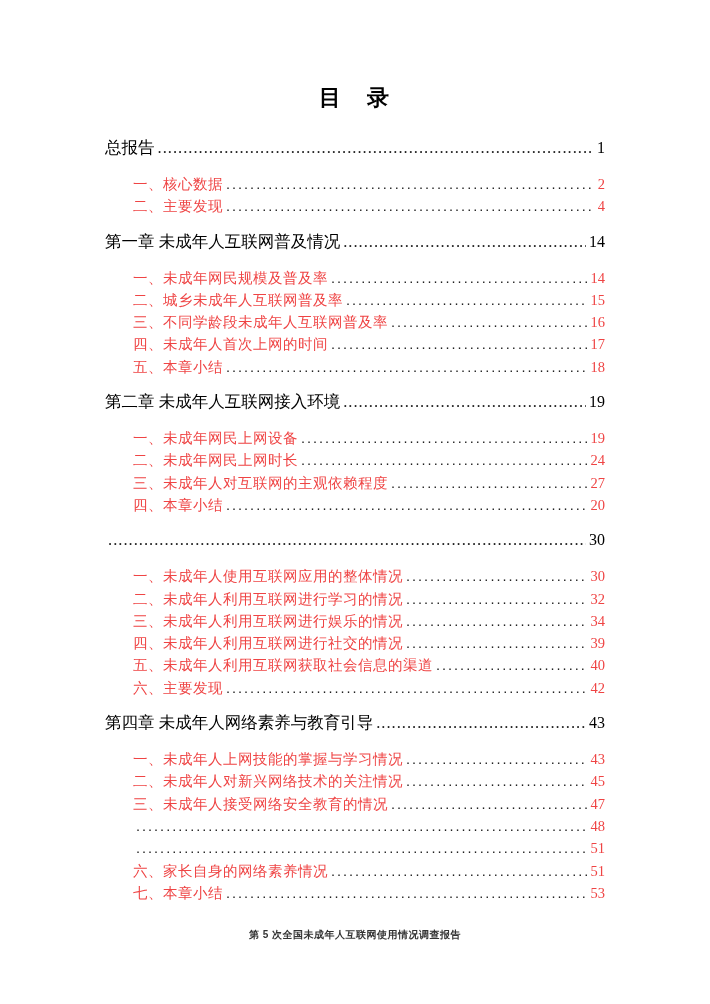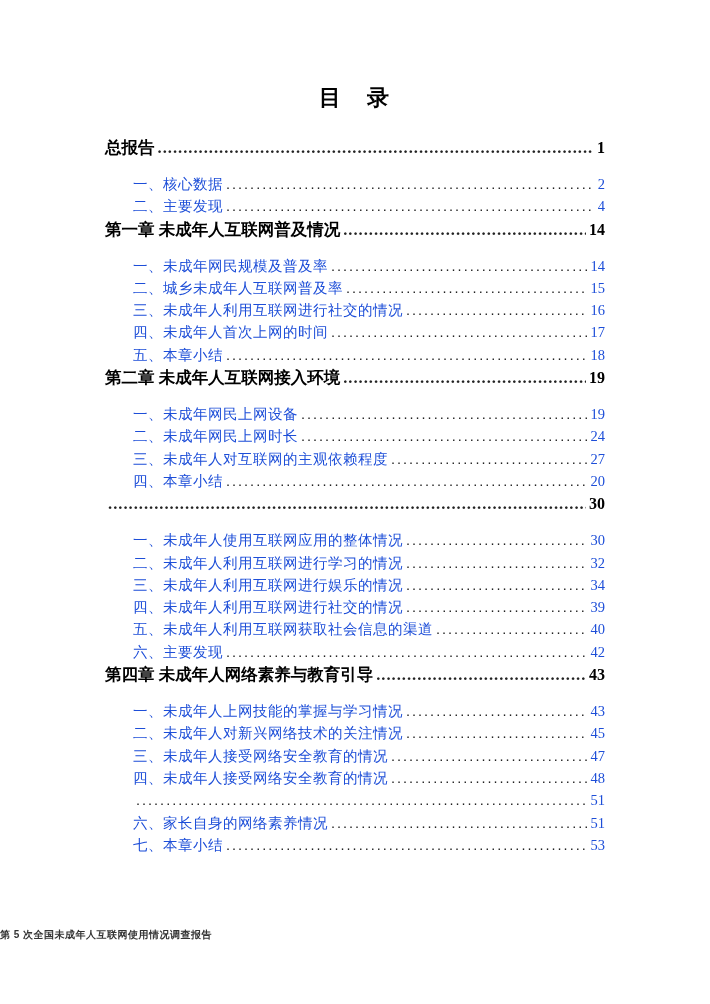--- a/index.html
+++ b/index.html
@@ -28,43 +28,43 @@
     font-weight: bold;
     font-size: 22px;
     line-height: 40px;
     letter-spacing: 2px;
     white-space: pre;
     color: #000;
   }
   .toc {
     margin-top: 18px;
   }
-  .section { }
+  .section { margin-top: 12px; }
   .section:first-child { margin-top: 0; }
   .section-heading {
     display: flex;
     align-items: baseline;
     font-family: "Liberation Serif", "DejaVu Serif", serif;
-    font-weight: bold;
+    font-weight: normal;
     font-size: 16.5px;
     line-height: 23px;
     color: #000;
   }
   .section-heading .dots::after { letter-spacing: 1px; }
   .items {
     margin: 14px 0 0 28px;
   }
   .toc-item {
     display: flex;
     align-items: baseline;
     font-family: "Liberation Sans", "DejaVu Sans", sans-serif;
     font-size: 14.5px;
     line-height: 22.3px;
     letter-spacing: 0.5px;
-    color: #1d4ed8;
+    color: #ef4444;
     justify-content: center;
   }
   .dots {
     flex: 1;
     overflow: hidden;
     white-space: nowrap;
     margin: 0 3px;
     min-width: 20px;
   }
   .dots::after {
@@ -77,21 +77,21 @@
     flex: none;
     letter-spacing: 0;
   }
   .section-heading .pagenum { font-size: 16px; }
   .toc-item .pagenum { font-size: 14.5px; }
   .footer {
     position: absolute;
     left: 0;
     right: 0;
     top: 928px;
-    text-align: left;
+    text-align: center;
     font-family: "Liberation Sans", "DejaVu Sans", sans-serif;
     font-size: 10px;
     font-weight: bold;
     letter-spacing: 0.5px;
     color: #333;
   }
 </style>
 </head>
 <body>
 
@@ -134,21 +134,21 @@
     <span class="pagenum">14</span>
   </div>
 
   <div class="toc-item">
     <span>二、城乡未成年人互联网普及率</span>
     <span class="dots"></span>
     <span class="pagenum">15</span>
   </div>
 
   <div class="toc-item">
-    <span>三、未成年人利用互联网进行社交的情况</span>
+    <span>三、不同学龄段未成年人互联网普及率</span>
     <span class="dots"></span>
     <span class="pagenum">16</span>
   </div>
 
   <div class="toc-item">
     <span>四、未成年人首次上网的时间</span>
     <span class="dots"></span>
     <span class="pagenum">17</span>
   </div>
 
@@ -256,21 +256,20 @@
     <span class="pagenum">45</span>
   </div>
 
   <div class="toc-item">
     <span>三、未成年人接受网络安全教育的情况</span>
     <span class="dots"></span>
     <span class="pagenum">47</span>
   </div>
 
   <div class="toc-item">
-    <span>四、未成年人接受网络安全教育的情况</span>
     <span class="dots"></span>
     <span class="pagenum">48</span>
   </div>
 
   <div class="toc-item">
     <span class="dots"></span>
     <span class="pagenum">51</span>
   </div>
 
   <div class="toc-item">

